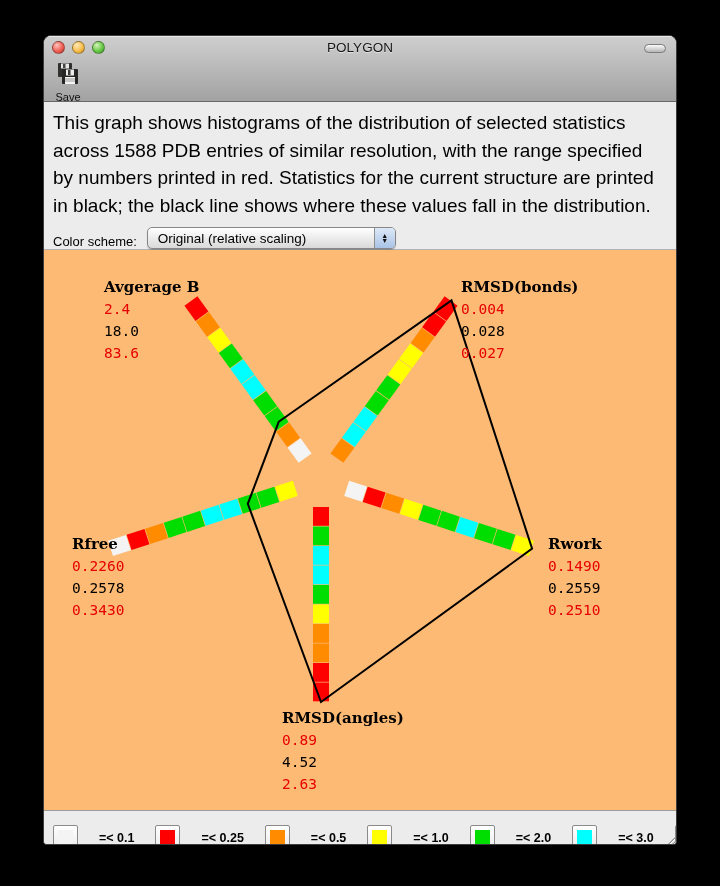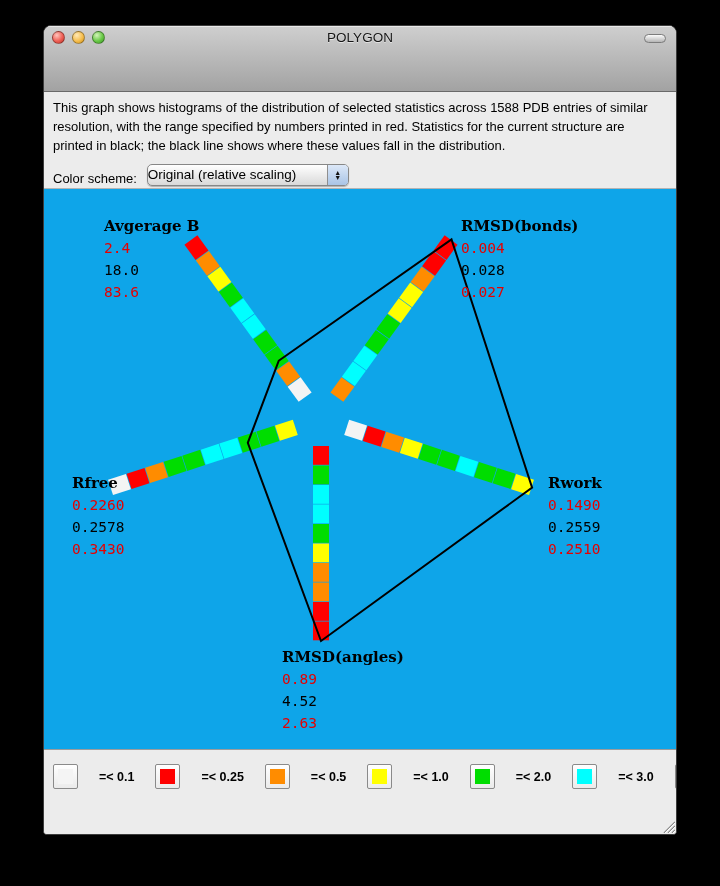--- a/index.html
+++ b/index.html
@@ -1,19 +1,19 @@
 <!DOCTYPE html>
 <html><head>
 <meta charset="utf-8">
 <style>
   * { margin:0; padding:0; box-sizing:border-box; }
   html,body { width:720px; height:886px; background:#000; overflow:hidden;
               font-family:"Liberation Sans", sans-serif; }
   .window {
-    position:absolute; left:43px; top:25px; width:634px; height:810px;
+    position:absolute; left:43px; top:35px; width:634px; height:810px;
     border-radius:8px 8px 4px 4px; background:#ececec;
     box-shadow:0 14px 34px rgba(0,0,0,.75); border:1px solid #3c3c3c;
     display:flex; flex-direction:column; overflow:hidden;
   }
   
   .chrome { height:66px; flex:0 0 66px; background:linear-gradient(#cfcfcf,#a2a2a2);
             border-bottom:1px solid #696969; position:relative;
             box-shadow:inset 0 1px 0 rgba(255,255,255,.55); }
   .titlebar { height:23px; position:relative; }
   .lights { position:absolute; left:8px; top:5px; display:flex; gap:7px; }
@@ -25,35 +25,35 @@
            text-shadow:0 1px 0 rgba(255,255,255,.5); }
   .pill { position:absolute; right:10px; top:8px; width:22px; height:9px;
           border-radius:5px; border:1px solid #7c7c7c;
           background:linear-gradient(#fbfbfb,#b5b5b5); }
   .toolbar { height:43px; display:flex; align-items:flex-start; padding:2px 0 0 7px; }
   .toolbtn { display:flex; flex-direction:column; align-items:center; width:34px; cursor:default; }
   .toolbtn .cap { font-size:11px; color:#111; margin-top:1px; }
   
   .descpanel { flex:0 0 97px; background:#ececec; border-bottom:1px solid #b3b3b3;
                padding:7px 9px 0 9px; }
-  .desc { font-size:13px; line-height:1.45; color:#000; }
+  .desc { font-size:19px; line-height:1.45; color:#000; }
   .schemerow { display:flex; align-items:flex-end; margin-top:8px; }
   .schemerow .lbl { font-size:13px; color:#000; margin-right:10px; }
-  .popup { width:202px; height:22px; border:1px solid #878787; border-radius:5px;
+  .popup { width:249px; height:22px; border:1px solid #878787; border-radius:5px;
            background:linear-gradient(#ffffff,#d9d9d9); position:relative;
-           display:flex; align-items:center; padding-left:0;
+           display:flex; align-items:center; padding-left:10px;
            box-shadow:0 1px 1px rgba(0,0,0,.25); }
   .popup .val { font-size:13.5px; color:#000; }
   .popup .arrows { position:absolute; right:0; top:0; width:21px; height:20px;
            border-left:1px solid #8f8f8f; border-radius:0 4px 4px 0;
            background:linear-gradient(#dce8f8,#a9c4e6);
            display:flex; flex-direction:column; align-items:center; justify-content:center; }
   .popup .arrows span { font-size:7px; line-height:5px; color:#111; }
   
-  .plotpanel { flex:0 0 556px; background:#0ea5e9; position:relative; }
+  .plotpanel { flex:0 0 556px; background:#fdba74; position:relative; }
   svg text.axis-name { font-family:"DejaVu Serif", serif; font-weight:bold; font-size:15px; fill:#000; }
   svg text.axis-val  { font-family:"DejaVu Sans Mono", monospace; font-size:14.5px; }
   
   .footpanel { flex:1 1 auto; background:#ececec; border-top:1px solid #9c9c9c;
                padding:6px 9px 0 9px; position:relative; }
   .foot-text { font-size:13px; line-height:1.4; color:#000; }
   .legend { display:flex; align-items:center; gap:21px; margin-top:8px; }
   .swatch { width:25px; height:25px; border:1px solid #8a8a8a; border-radius:2px;
             background:linear-gradient(#ffffff,#ebebeb); display:flex;
             align-items:center; justify-content:center; flex:0 0 auto; }
@@ -68,20 +68,38 @@
 
   <div class="chrome">
     <div class="titlebar">
       <div class="lights">
         <div class="light red"></div>
         <div class="light yellow"></div>
         <div class="light green"></div>
       </div>
       <div class="title">POLYGON</div>
       <div class="pill"></div>
+    </div>
+    <div class="toolbar">
+      <div class="toolbtn">
+        <span>
+          <svg width="26" height="25" viewBox="0 0 26 25">
+            <rect x="3" y="2" width="14" height="14" rx="1" fill="#30302e"></rect>
+            <rect x="6" y="2.5" width="8" height="5" fill="#e8e8e8"></rect>
+            <rect x="8" y="3" width="2.5" height="4" fill="#444"></rect>
+            <rect x="7" y="8" width="16" height="15" rx="1" fill="#262624"></rect>
+            <rect x="11" y="8.5" width="8" height="6" fill="#ededed"></rect>
+            <rect x="13" y="9" width="2.5" height="5" fill="#3a3a3a"></rect>
+            <rect x="10" y="16" width="10" height="7" fill="#f4f4f4"></rect>
+            <rect x="10" y="17.5" width="10" height="1" fill="#999"></rect>
+            <rect x="10" y="19.5" width="10" height="1" fill="#999"></rect>
+          </svg>
+        </span>
+        <span class="cap">Save</span>
+      </div>
     </div>
   </div>
 
   <div class="descpanel">
     <div class="desc">This graph shows histograms of the distribution of selected statistics across 1588 PDB entries of similar resolution, with the range specified by numbers printed in red.  Statistics for the current structure are printed in black; the black line shows where these values fall in the distribution.</div>
     <div class="schemerow">
       <span class="lbl">Color scheme:</span>
       <div class="popup">
         <span class="val">Original (relative scaling)</span>
         <span class="arrows">

